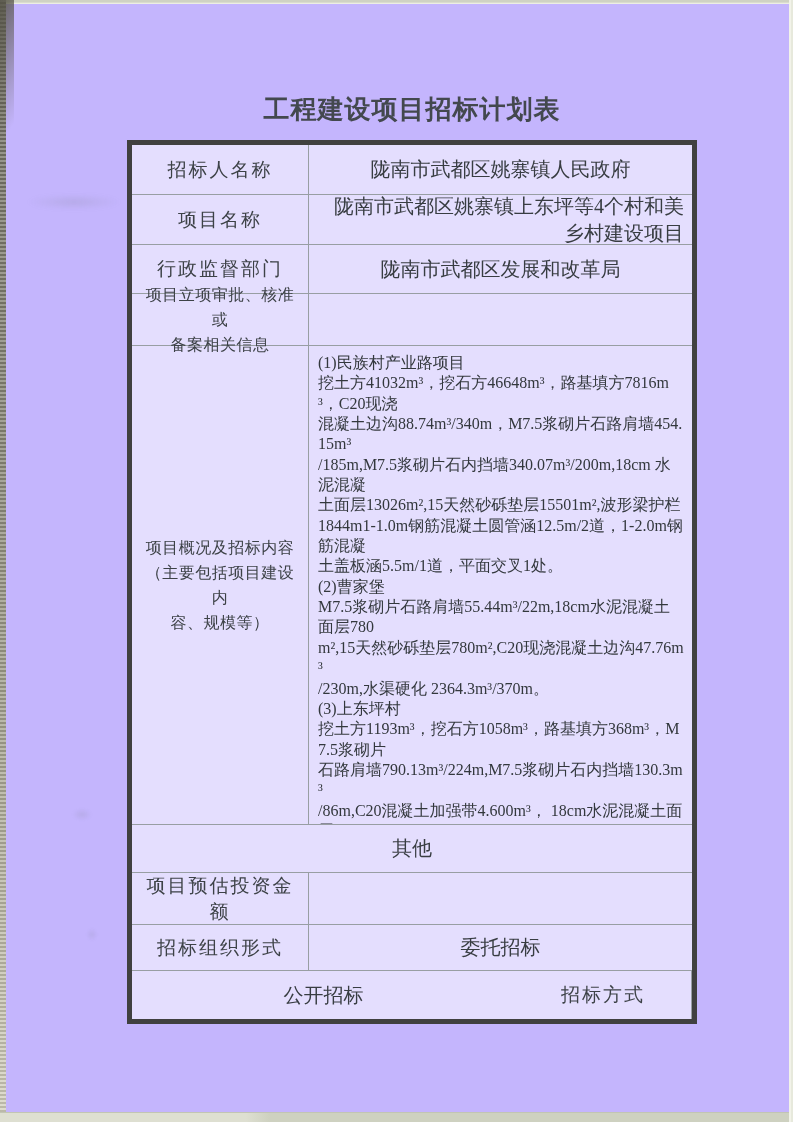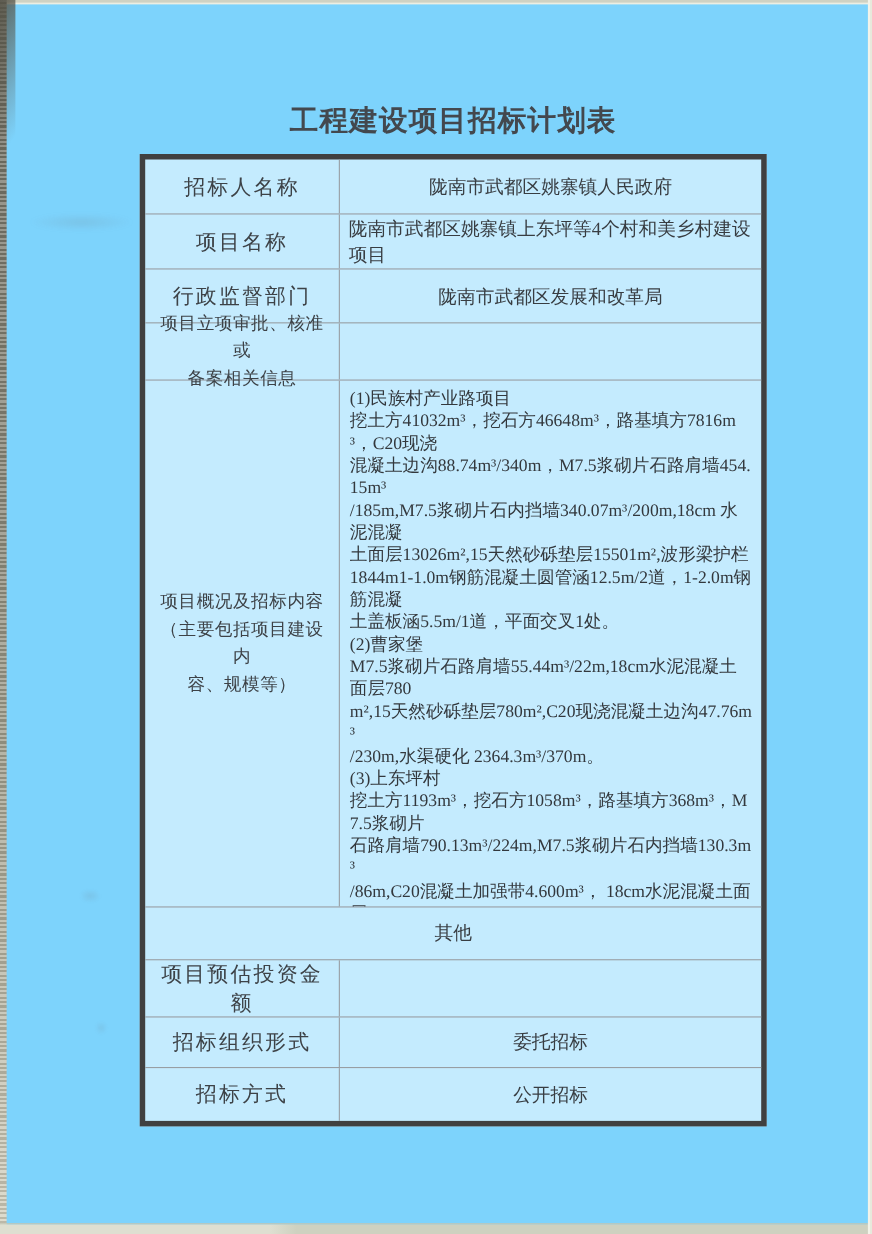--- a/index.html
+++ b/index.html
@@ -2,21 +2,21 @@
 <html><head>
 <meta charset="utf-8">
 <style>
   html,body{margin:0;padding:0;}
   body{
     width:793px;height:1122px;position:relative;overflow:hidden;
     background:#fbfbf8;
     font-family:"Liberation Serif","DejaVu Serif",serif;
     color:#3a3f44;
   }
-  .page{position:absolute;inset:0;background:#7dd3fc;}
+  .page{position:absolute;inset:0;background:#c4b5fd;}
 
   
   .edge{position:absolute;pointer-events:none;}
   .edge-top{left:0;top:0;width:793px;height:4px;
     background:linear-gradient(180deg,#cfd2c3 0 2px,#dadcce 2px 3px,#eceee2 3px 4px);}
   .edge-left{left:0;top:0;width:6px;height:1122px;
     background:linear-gradient(180deg,#6f6d61 0%,#7c7a6d 18%,#8b897a 40%,#a3a18f 62%,#bdbaa8 82%,#d6d3c1 100%);}
   .edge-left::after{content:"";position:absolute;inset:0;
     background:repeating-linear-gradient(0deg,rgba(255,255,255,.22) 0 2px,rgba(0,0,0,.12) 2px 4px);}
   .edge-left-top{left:0;top:0;width:14px;height:160px;
@@ -53,21 +53,21 @@
   .r5{height:479px}.r6{height:48px}.r7{height:52px}.r8{height:46px}.r9{height:49px}
   .cell{box-sizing:border-box;}
   .cell.lab{
     flex:0 0 177px;border-right:1px solid #989ea3;
     display:flex;align-items:center;justify-content:center;
     text-align:center;font-size:19px;letter-spacing:2px;color:#3d4247;
     padding:2px 6px;white-space:pre-line;
   }
   .cell.val{
     flex:1;display:flex;align-items:center;justify-content:center;
-    text-align:left;font-size:17px;color:#383d42;
+    text-align:right;font-size:20px;color:#383d42;
     padding:2px 8px;white-space:pre-line;
   }
   .lab.small{font-size:16px;letter-spacing:0.5px;line-height:25px;}
   .r5 .cell.val{
     display:block;text-align:left;font-size:16px;line-height:20.35px;
     padding:7px 8px 0 9px;white-space:pre-line;word-break:break-all;
     overflow:hidden;color:#33383d;
   }
 </style>
 </head>
@@ -144,18 +144,18 @@
     <div class="row r7">
       <div class="cell lab">项目预估投资金额</div>
     </div>
 
     <div class="row r8">
       <div class="cell lab">招标组织形式</div>
       <div class="cell val">委托招标</div>
     </div>
 
     <div class="row r9">
+      <div class="cell val">公开招标</div>
       <div class="cell lab">招标方式</div>
-      <div class="cell val">公开招标</div>
     </div>
 
   </div>
 </div>
 
 </body></html>

